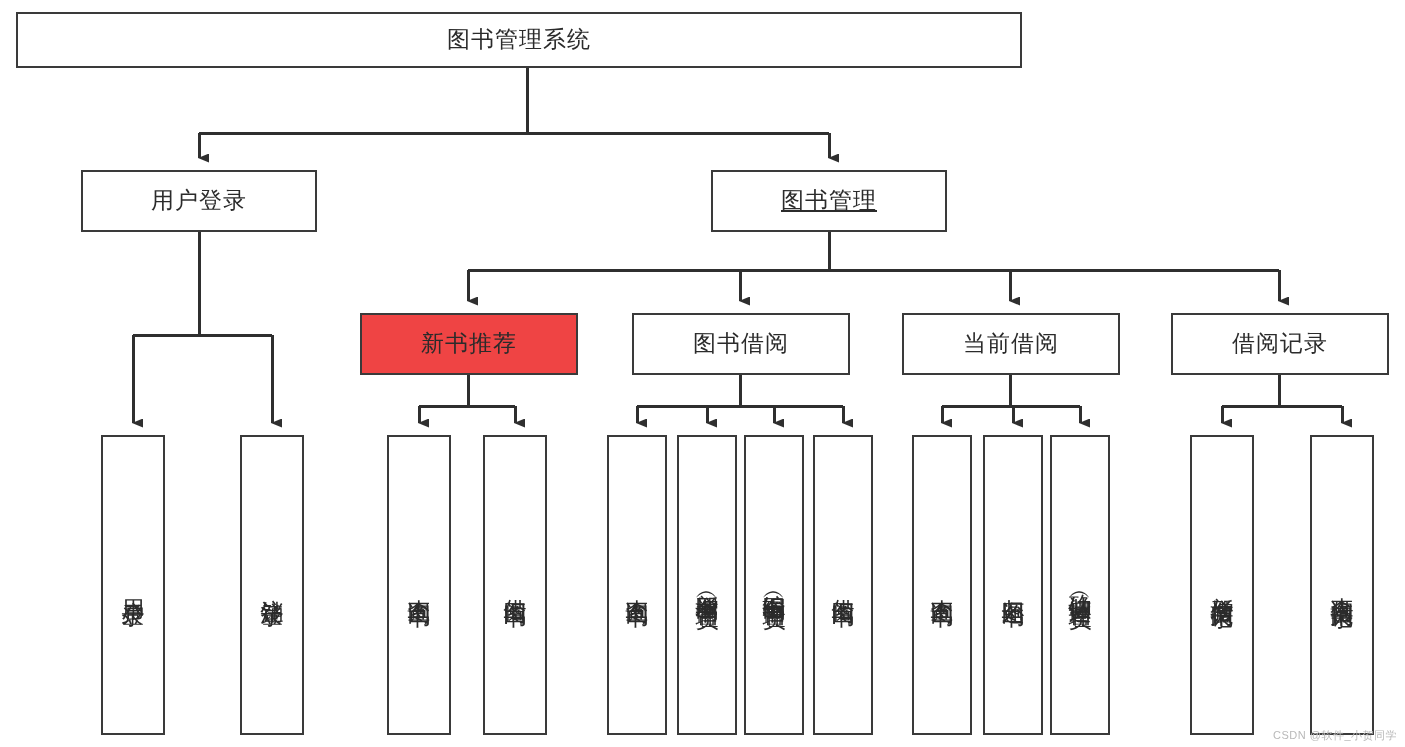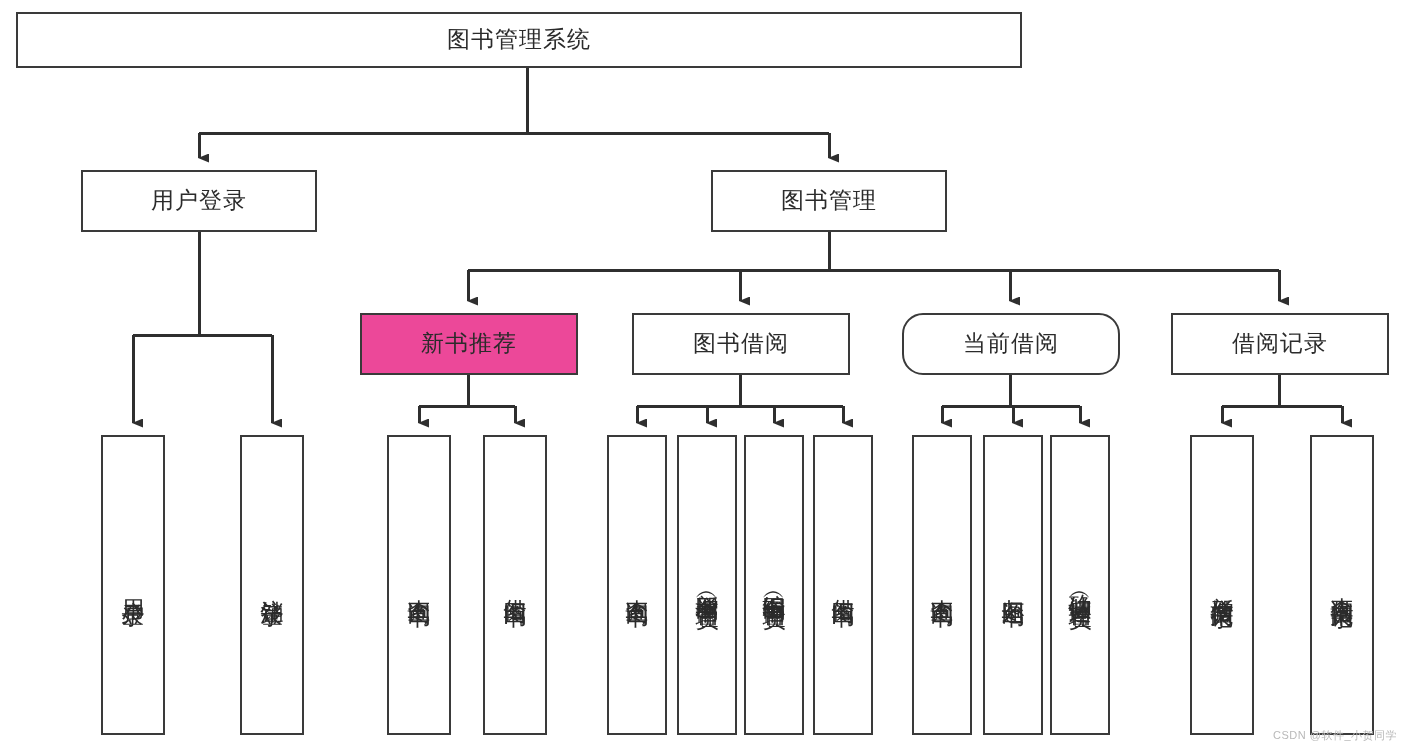--- a/index.html
+++ b/index.html
@@ -128,31 +128,31 @@
     </g>
   </svg>
 
   <div class="node horizontal" style="left: 16px; top: 12px; width: 1006px; height: 56px; border-color: rgb(58, 58, 58); background: rgb(255, 255, 255); color: rgb(43, 43, 43);">
     <span class="node-label">图书管理系统</span>
   </div>
 
   <div class="node horizontal" style="left: 81px; top: 170px; width: 236px; height: 62px; border-color: rgb(58, 58, 58); background: rgb(255, 255, 255); color: rgb(43, 43, 43);">
     <span class="node-label">用户登录</span>
   </div>
-  <div class="node horizontal" style="left: 711px; top: 170px; width: 236px; height: 62px; border-color: rgb(58, 58, 58); background: rgb(255, 255, 255); color: rgb(43, 43, 43);">
+  <div class="node horizontal" style="left: 711px; top: 170px; width: 236px; height: 62px; border-color: rgb(58, 58, 58); background: rgb(255, 255, 255); color: rgb(43, 43, 43); text-decoration: underline;">
     <span class="node-label">图书管理</span>
   </div>
 
-  <div class="node horizontal" style="left: 360px; top: 313px; width: 218px; height: 62px; border-color: rgb(58, 58, 58); background: #ec4899; color: rgb(43, 43, 43);">
+  <div class="node horizontal" style="left: 360px; top: 313px; width: 218px; height: 62px; border-color: rgb(58, 58, 58); background: #ef4444; color: rgb(43, 43, 43);">
     <span class="node-label">新书推荐</span>
   </div>
   <div class="node horizontal" style="left: 632px; top: 313px; width: 218px; height: 62px; border-color: rgb(58, 58, 58); background: rgb(255, 255, 255); color: rgb(43, 43, 43);">
     <span class="node-label">图书借阅</span>
   </div>
-  <div class="node horizontal" style="left: 902px; top: 313px; width: 218px; height: 62px; border-color: rgb(58, 58, 58); background: rgb(255, 255, 255); color: rgb(43, 43, 43); border-radius: 21px;">
+  <div class="node horizontal" style="left: 902px; top: 313px; width: 218px; height: 62px; border-color: rgb(58, 58, 58); background: rgb(255, 255, 255); color: rgb(43, 43, 43);">
     <span class="node-label">当前借阅</span>
   </div>
   <div class="node horizontal" style="left: 1171px; top: 313px; width: 218px; height: 62px; border-color: rgb(58, 58, 58); background: rgb(255, 255, 255); color: rgb(43, 43, 43); font-family: Liberation Serif, serif;">
     <span class="node-label">借阅记录</span>
   </div>
 
   <div class="node vertical" style="left: 101px; top: 435px; width: 64px; height: 300px; border-color: rgb(58, 58, 58); background: rgb(255, 255, 255); color: rgb(43, 43, 43);">
     <span class="node-label">用户登录</span>
   </div>
   <div class="node vertical" style="left: 240px; top: 435px; width: 64px; height: 300px; border-color: rgb(58, 58, 58); background: rgb(255, 255, 255); color: rgb(43, 43, 43);">

